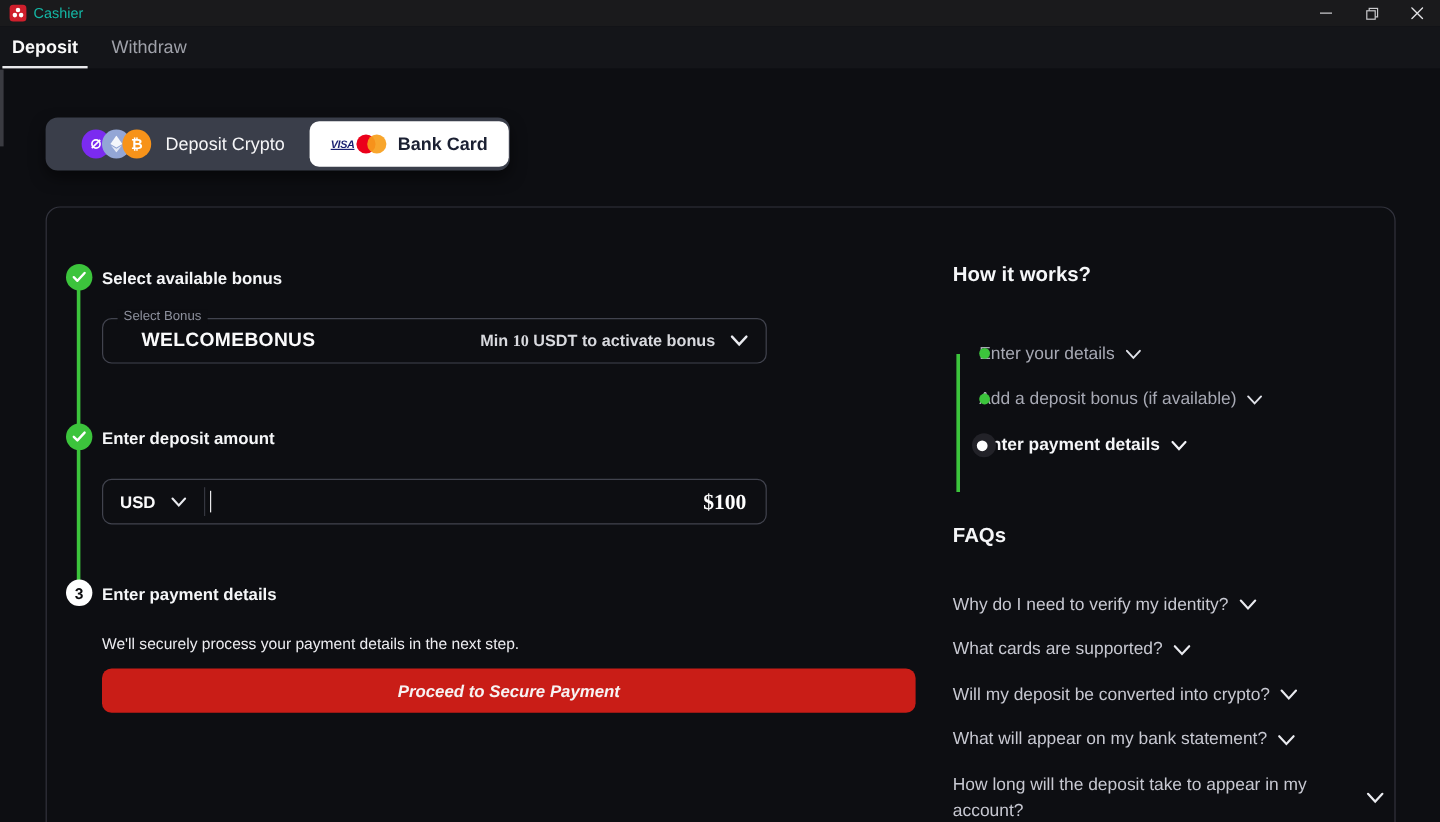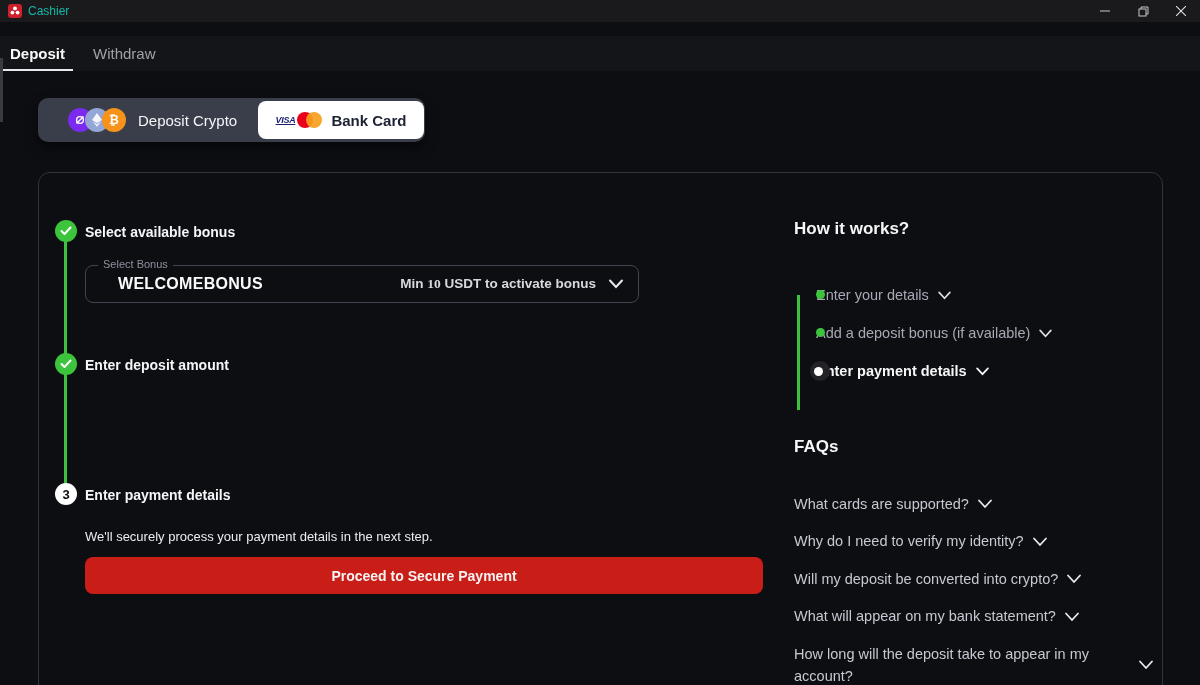--- a/index.html
+++ b/index.html
@@ -19,21 +19,21 @@
     width:14px; height:14px; margin-left:8px; border-radius:3px;
     background:#cf1f2c; display:flex; align-items:center; justify-content:center;
   }
   .titlebar-title { font-size:12px; color:#14b8a6; margin-left:6px; }
   .win-controls { position:absolute; right:0; top:0; height:22px; display:flex; align-items:center; }
   .win-btn { width:38px; height:22px; display:flex; align-items:center; justify-content:center; color:#c9c9cc; }
   .win-btn svg { display:block; }
 
   
   .tabbar {
-    position:absolute; left:0; top:36px; width:1200px; height:35px;
+    position:absolute; left:0; top:22px; width:1200px; height:35px;
     background:#141519; display:flex; align-items:center;
   }
   .tab { font-size:15px; padding:0 10px; height:100%; display:flex; align-items:center; cursor:default; }
   .tab.active { color:#fafafa; font-weight:bold; position:relative; }
   .tab.active .tab-underline {
     position:absolute; left:2px; right:2px; bottom:0; height:2px; background:#e9e9ec;
   }
   .tab.inactive { color:#9fa1a9; margin-left:8px;align-items:center; }
 
   .left-scroll-thumb {
@@ -114,21 +114,21 @@
     font-family:"Liberation Serif", serif; font-weight:bold; font-size:18px; color:#ffffff;
   }
 
   .step-note { position:absolute; left:46px; top:356px; font-size:13px; color:#ececf0; }
 
   .submit-btn {
     position:absolute; left:46px; top:384px; width:678px; height:37px;
     background:#c91d17; border:none; border-radius:8px;
     color:#f7f2f2; font-family:"Liberation Sans", sans-serif;
     font-size:14px; font-weight:bold;
-    display:flex; align-items:center; justify-content:center;
+    display:flex; align-items:center; justify-content:center;font-style:italic;
   }
 
   
   .right-col { position:absolute; left:755px; top:46px; width:380px; }
   .side-heading { font-size:17px; font-weight:bold; color:#f5f6f8; }
 
   .timeline { position:relative; margin-top:44px; padding-left:22px; }
   .timeline-line { position:absolute; left:3px; top:12px; height:115px; width:2.5px; background:#3cc43c; }
   .tl-item { position:relative; min-height:24px; margin-bottom:14px; display:flex; align-items:center; }
   .tl-dot { position:absolute; left:0; top:7px; width:9px; height:9px; border-radius:50%; background:#3cc43c; }
@@ -247,20 +247,33 @@
     </div>
   </div>
 
   <div class="step-marker marker-done m2">
     <svg width="12" height="10" viewBox="0 0 12 10" fill="none" stroke="#fff" stroke-width="2" stroke-linecap="round" stroke-linejoin="round">
       <path d="M1.5 5 L4.5 8 L10.5 1.5"></path>
     </svg>
   </div>
   <div class="step-title t2">Enter deposit amount</div>
 
+  <div class="field amount-field">
+    <div class="currency-group">
+      <span class="currency-code">USD</span>
+      <span class="chev">
+        <svg width="14" height="9" viewBox="0 0 16 10" fill="none" stroke="#e9eaef" stroke-width="2" stroke-linecap="round">
+            <path d="M2 1.5 L8 8 L14 1.5"></path>
+          </svg>
+      </span>
+    </div>
+    <div class="field-divider"></div>
+    <div class="input-caret"></div>
+    <span class="amount-value">$100</span>
+  </div>
 
   <div class="step-marker marker-num m3">
     <span>3</span>
   </div>
   <div class="step-title t3">Enter payment details</div>
 
   <div class="step-note">We'll securely process your payment details in the next step.</div>
 
   <button class="submit-btn">
     <span>Proceed to Secure Payment</span>
@@ -302,36 +315,36 @@
               <path d="M2 1.5 L8 8 L14 1.5"></path>
             </svg>
         </span>
       </div>
     </div>
 
     <div class="side-heading faq-heading">FAQs</div>
 
     <div class="faq-list">
       <div class="faq-item">
+        <span class="faq-q">Why do I need to verify my identity?</span>
+        <span class="chev">
+          <svg width="16" height="10" viewBox="0 0 16 10" fill="none" stroke="#e9eaef" stroke-width="1.8" stroke-linecap="round">
+              <path d="M2 1.5 L8 8 L14 1.5"></path>
+            </svg>
+        </span>
+      </div>
+      <div class="faq-item">
         <span class="faq-q">What cards are supported?</span>
         <span class="chev">
           <svg width="16" height="10" viewBox="0 0 16 10" fill="none" stroke="#e9eaef" stroke-width="1.8" stroke-linecap="round">
               <path d="M2 1.5 L8 8 L14 1.5"></path>
             </svg>
         </span>
       </div>
       <div class="faq-item">
-        <span class="faq-q">Why do I need to verify my identity?</span>
-        <span class="chev">
-          <svg width="16" height="10" viewBox="0 0 16 10" fill="none" stroke="#e9eaef" stroke-width="1.8" stroke-linecap="round">
-              <path d="M2 1.5 L8 8 L14 1.5"></path>
-            </svg>
-        </span>
-      </div>
-      <div class="faq-item">
         <span class="faq-q">Will my deposit be converted into crypto?</span>
         <span class="chev">
           <svg width="16" height="10" viewBox="0 0 16 10" fill="none" stroke="#e9eaef" stroke-width="1.8" stroke-linecap="round">
               <path d="M2 1.5 L8 8 L14 1.5"></path>
             </svg>
         </span>
       </div>
       <div class="faq-item">
         <span class="faq-q">What will appear on my bank statement?</span>
         <span class="chev">

